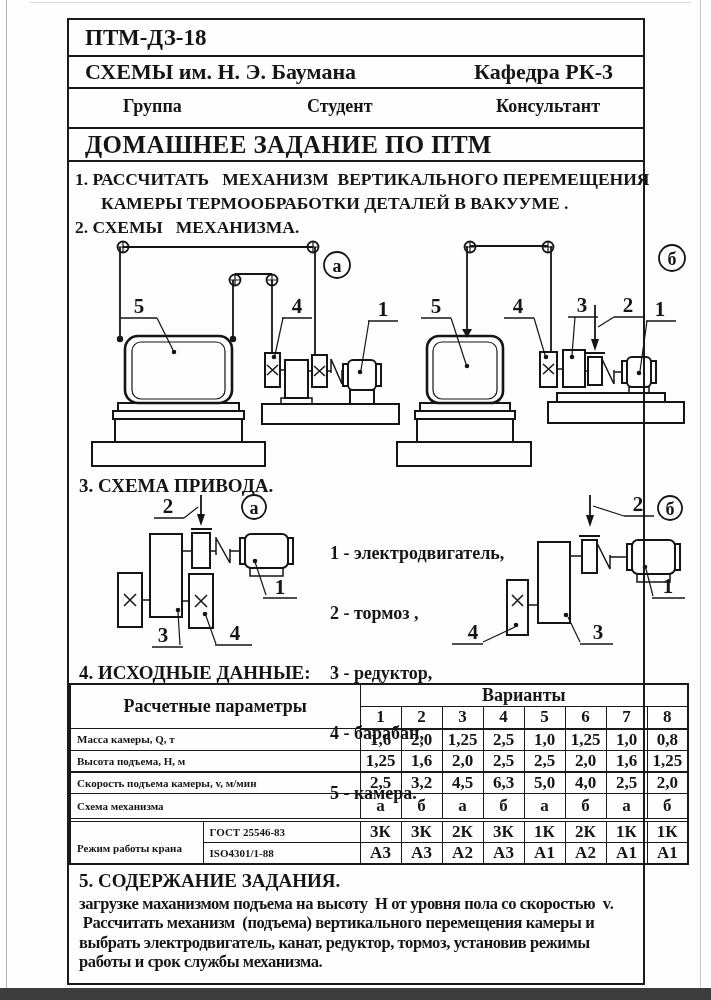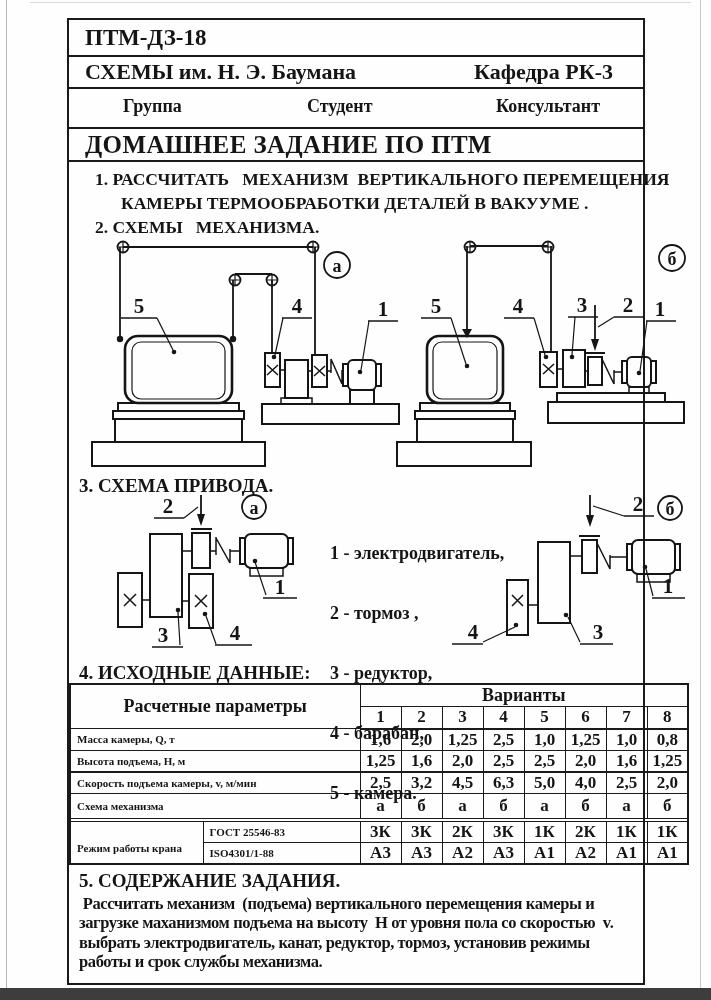--- a/index.html
+++ b/index.html
@@ -16,21 +16,21 @@
 
   .r1{height:37px;border-bottom:2px solid #1a1a1a;padding:5px 0 0 16px;font-size:23px;}
   .r2{height:32px;border-bottom:2px solid #1a1a1a;display:flex;align-items:flex-start;
       padding:2px 0 0 16px;font-size:22px;}
   .r2 .dept{margin-left:auto;margin-right:30px;}
   .r3{height:40px;border-bottom:2px solid #1a1a1a;position:relative;font-size:18px;}
   .r3 span{position:absolute;top:7px;}
   .r3 .g{left:17px;margin-left:37px;} .r3 .s{left:238px;} .r3 .k{left:427px;}
   .rtitle{height:33px;border-bottom:2px solid #1a1a1a;padding:2px 0 0 16px;
           font-size:25px;letter-spacing:.4px;}
-  .tasks{height:71px;padding:5px 0 0 26px;font-size:17.5px;line-height:24px;}
+  .tasks{height:71px;padding:5px 0 0 6px;font-size:17.5px;line-height:24px;}
   .tasks div{white-space:pre;}
   .tasks .indent{padding-left:26px;}
 
   svg{display:block;}
   .dwg path,.dwg rect,.dwg line,.dwg circle{stroke:#151515;fill:none;stroke-width:2;}
   .dwg .s25{stroke-width:2.6;} .dwg .s15{stroke-width:1.5;} .dwg .s12{stroke-width:1.2;}
   .dwg .s18{stroke-width:1.8;} .dwg .fillit{fill:#151515;stroke:none;}
   .dwg text{fill:#151515;stroke:none;font-family:"Liberation Serif","DejaVu Serif",serif;
             font-weight:bold;font-size:21px;text-anchor:middle;}
   .dwg text.sch{font-size:18px;}
@@ -464,20 +464,20 @@
           <td>А1</td>
           <td>А2</td>
           <td>А1</td>
           <td>А1</td>
         </tr>
       </tbody>
     </table>
 
     <div class="s5">
       <div class="t5">5. СОДЕРЖАНИЕ ЗАДАНИЯ.</div>
+      <div class="l5">загрузке маханизмом подъема на высоту  Н от уровня пола со скоростью  v.</div>
       <div class="l5"> Рассчитать механизм  (подъема) вертикального перемещения камеры и</div>
-      <div class="l5">загрузке маханизмом подъема на высоту  Н от уровня пола со скоростью  v.</div>
       <div class="l5">выбрать электродвигатель, канат, редуктор, тормоз, установив режимы</div>
       <div class="l5">работы и срок службы механизма.</div>
     </div>
 
   </div>
 </div>
 
 </body></html>

